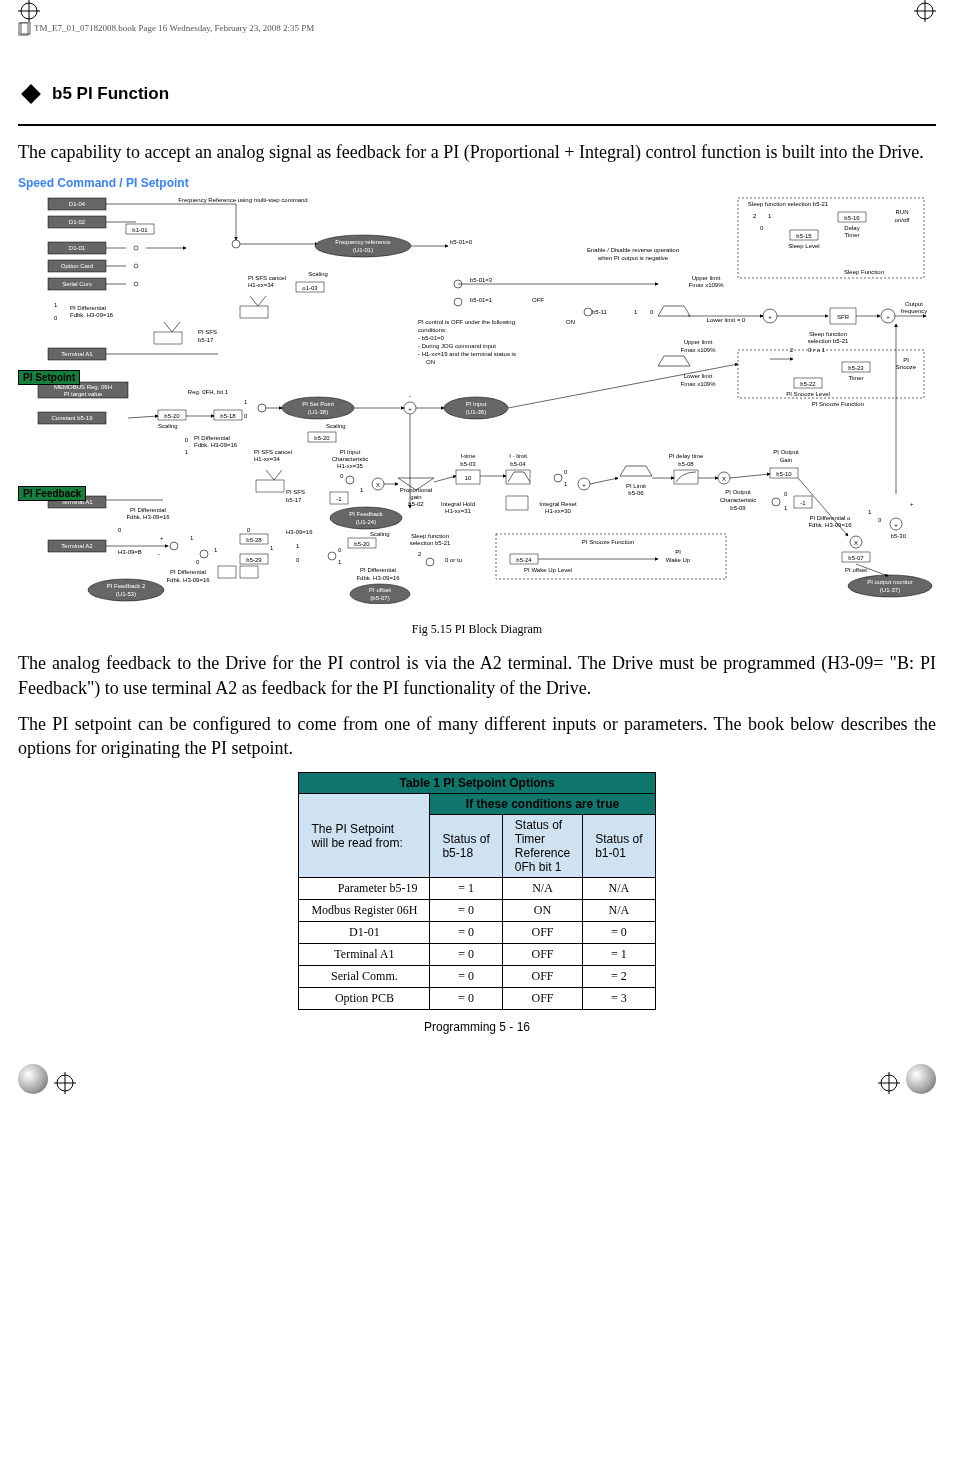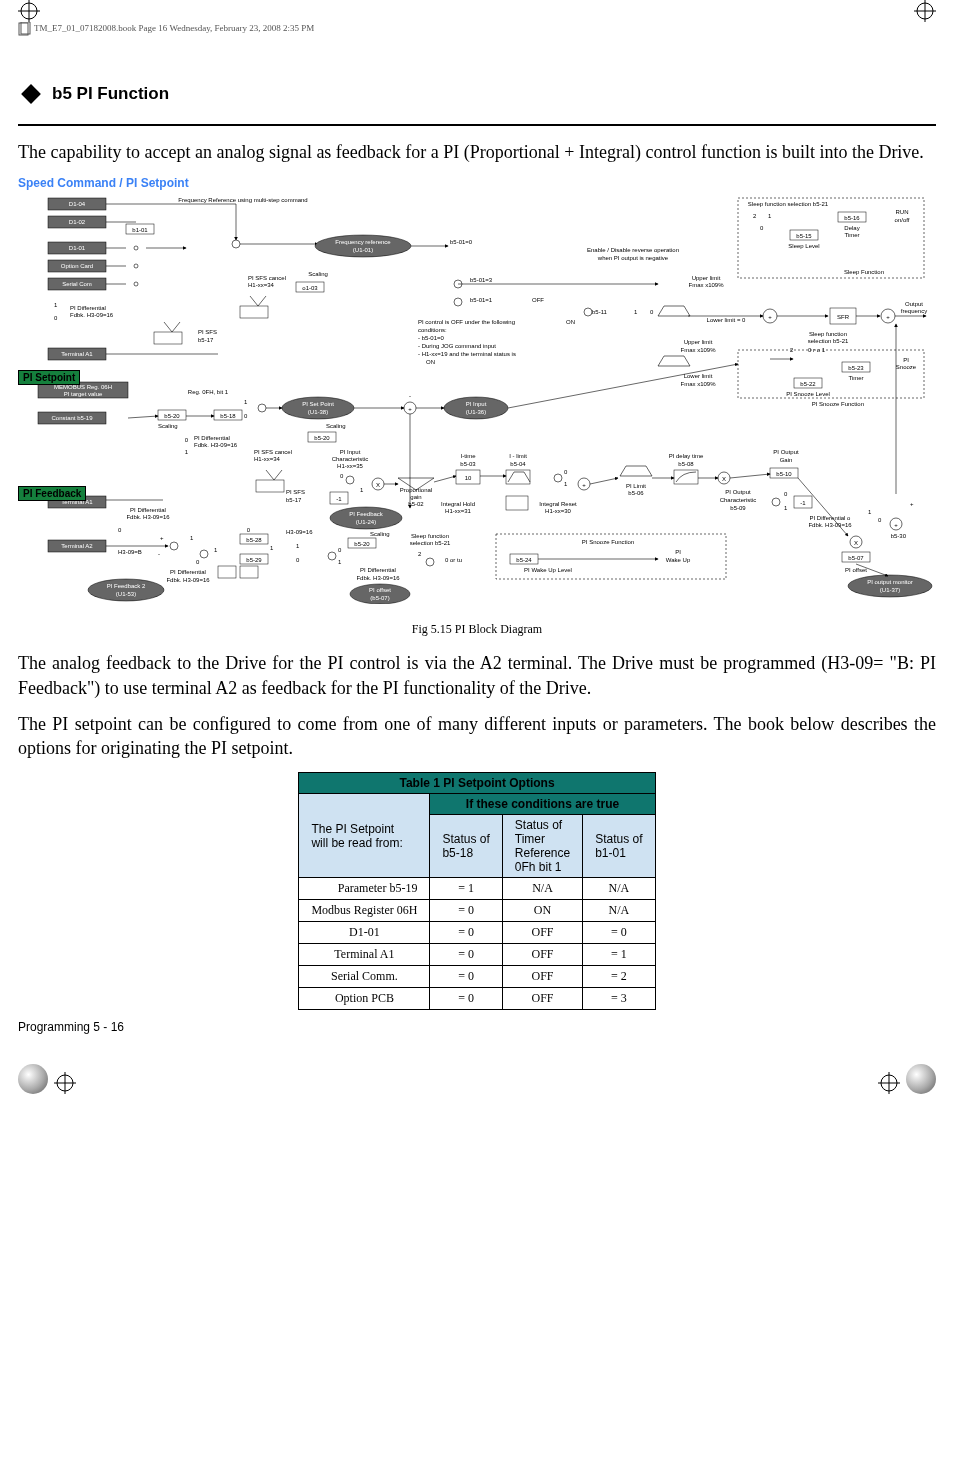--- a/index.html
+++ b/index.html
@@ -59,21 +59,21 @@
     font-size:12px;
   }
   table.pisp th, table.pisp td {
     border:1px solid #000;
     padding:3px 12px;
     text-align:center;
     vertical-align:middle;
   }
   table.pisp .hdr { background:#0f766e; font-family: Liberation Sans, sans-serif; }
   table.pisp .rowh { background:#cfe2f2; font-family: Arial, Helvetica,sans-serif; text-align:left;}
-  .footer { font-size:12px; margin-top:10px; font-family: Arial, Helvetica, sans-serif;}
+  .footer { text-align:center; font-size:12px; margin-top:10px; font-family: Arial, Helvetica, sans-serif;}
   
   .bot-cross-row { display:flex; justify-content:space-between; align-items:flex-end; margin-top:30px;}
   .globe { width:30px; height:30px; border-radius:50%; background:radial-gradient(circle at 35% 35%, #fff, #aaa 55%, #555);}
   
   .tx { font: 6px Arial, Helvetica, sans-serif; fill:#fff; }
   .txb { font: 6px Arial, Helvetica, sans-serif; fill:#000; }
   .grpbox { fill:#666; stroke:#000; stroke-width:0.5; }
   .whbox { fill:#fff; stroke:#000; stroke-width:0.5; }
   .ovbox { fill:#666; stroke:#000; stroke-width:0.5; }
   .ln { stroke:#000; stroke-width:0.6; fill:none; }

